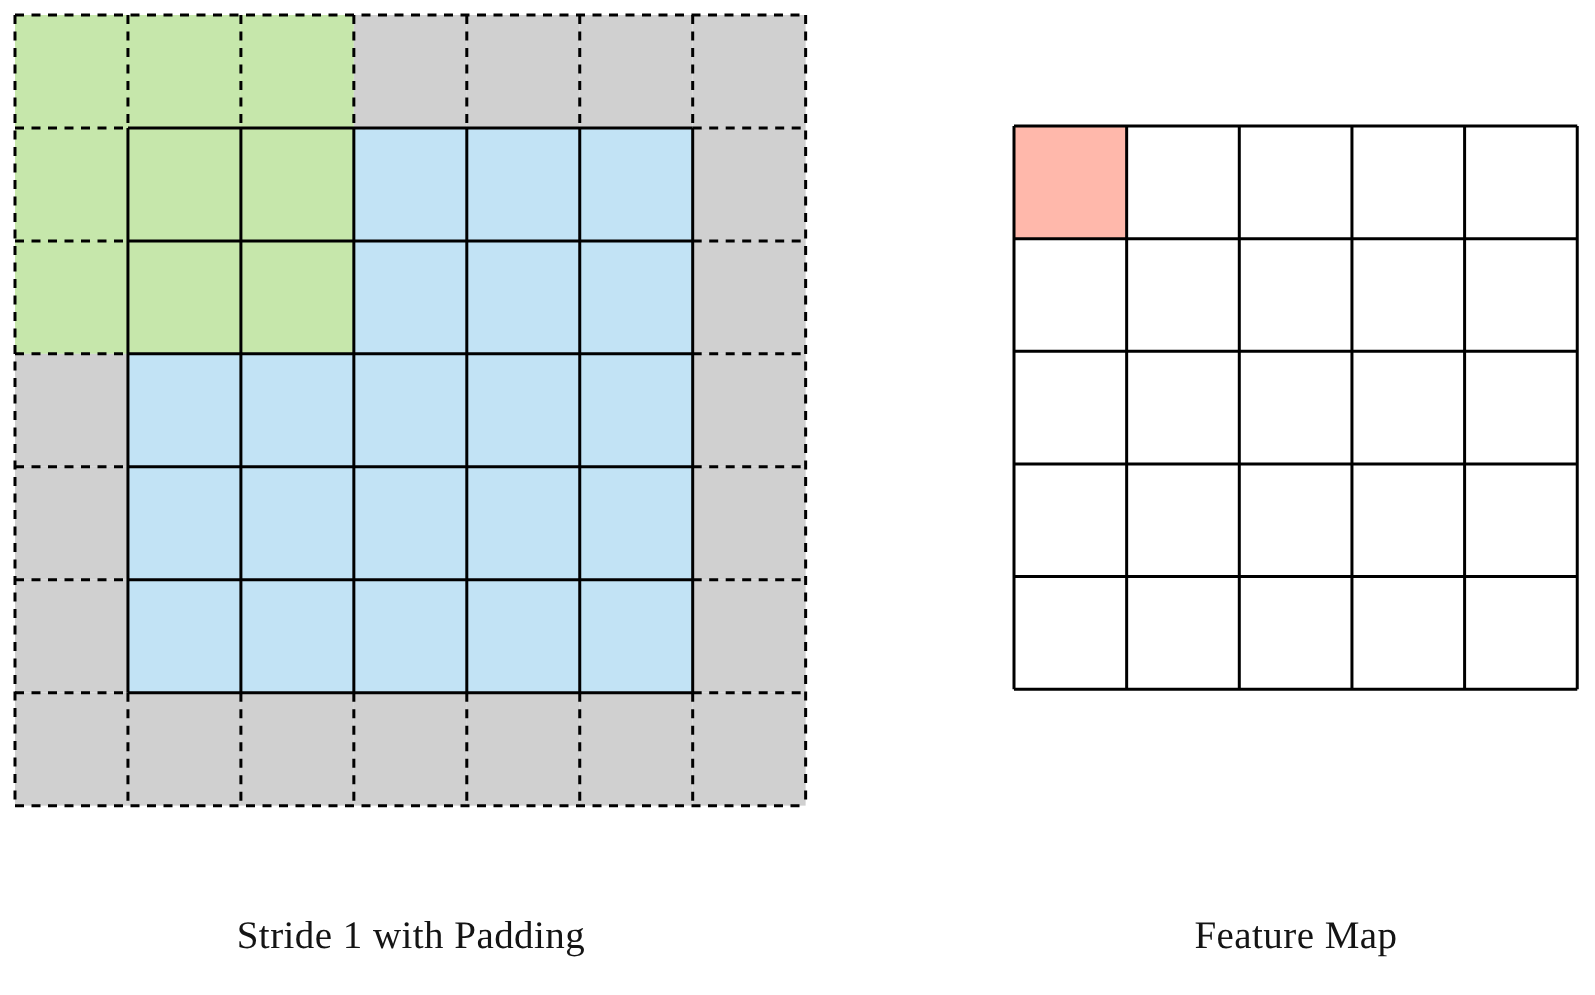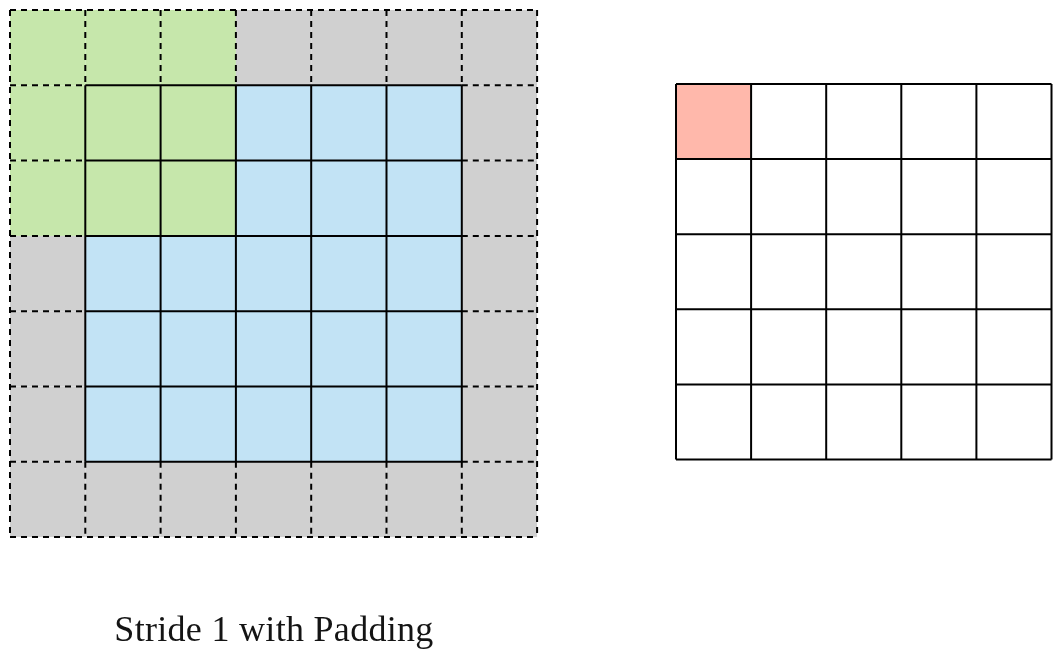--- a/index.html
+++ b/index.html
@@ -18,21 +18,21 @@
   .grid-svg {
     position: absolute;
     display: block;
   }
   #svg-padded-input { left: 7px; top: 7px; }
   #svg-feature-map  { left: 673px; top: 81px; }
   .caption {
     position: absolute;
     top: 608px;
     text-align: center;
-    font-size: 36px;
+    font-size: 26px;
     line-height: 1.2;
     color: #141414;
     letter-spacing: 0.3px;
     white-space: nowrap;
   }
   #caption-padded-input { left: 10px;  width: 528px; }
   #caption-feature-map  { left: 676px; width: 376px; }
 </style>
 </head>
 <body>
@@ -166,14 +166,15 @@
       <line x1="3" y1="3" x2="378.5" y2="3" stroke="#000000" stroke-width="2"></line>
       <line x1="3" y1="78.1" x2="378.5" y2="78.1" stroke="#000000" stroke-width="2"></line>
       <line x1="3" y1="153.2" x2="378.5" y2="153.2" stroke="#000000" stroke-width="2"></line>
       <line x1="3" y1="228.29999999999998" x2="378.5" y2="228.29999999999998" stroke="#000000" stroke-width="2"></line>
       <line x1="3" y1="303.4" x2="378.5" y2="303.4" stroke="#000000" stroke-width="2"></line>
       <line x1="3" y1="378.5" x2="378.5" y2="378.5" stroke="#000000" stroke-width="2"></line>
     </svg>
 
   <div id="caption-padded-input" class="caption">Stride 1 with Padding</div>
 
+  <div id="caption-feature-map" class="caption">Feature Map</div>
 
 </div>
 
 </body></html>

